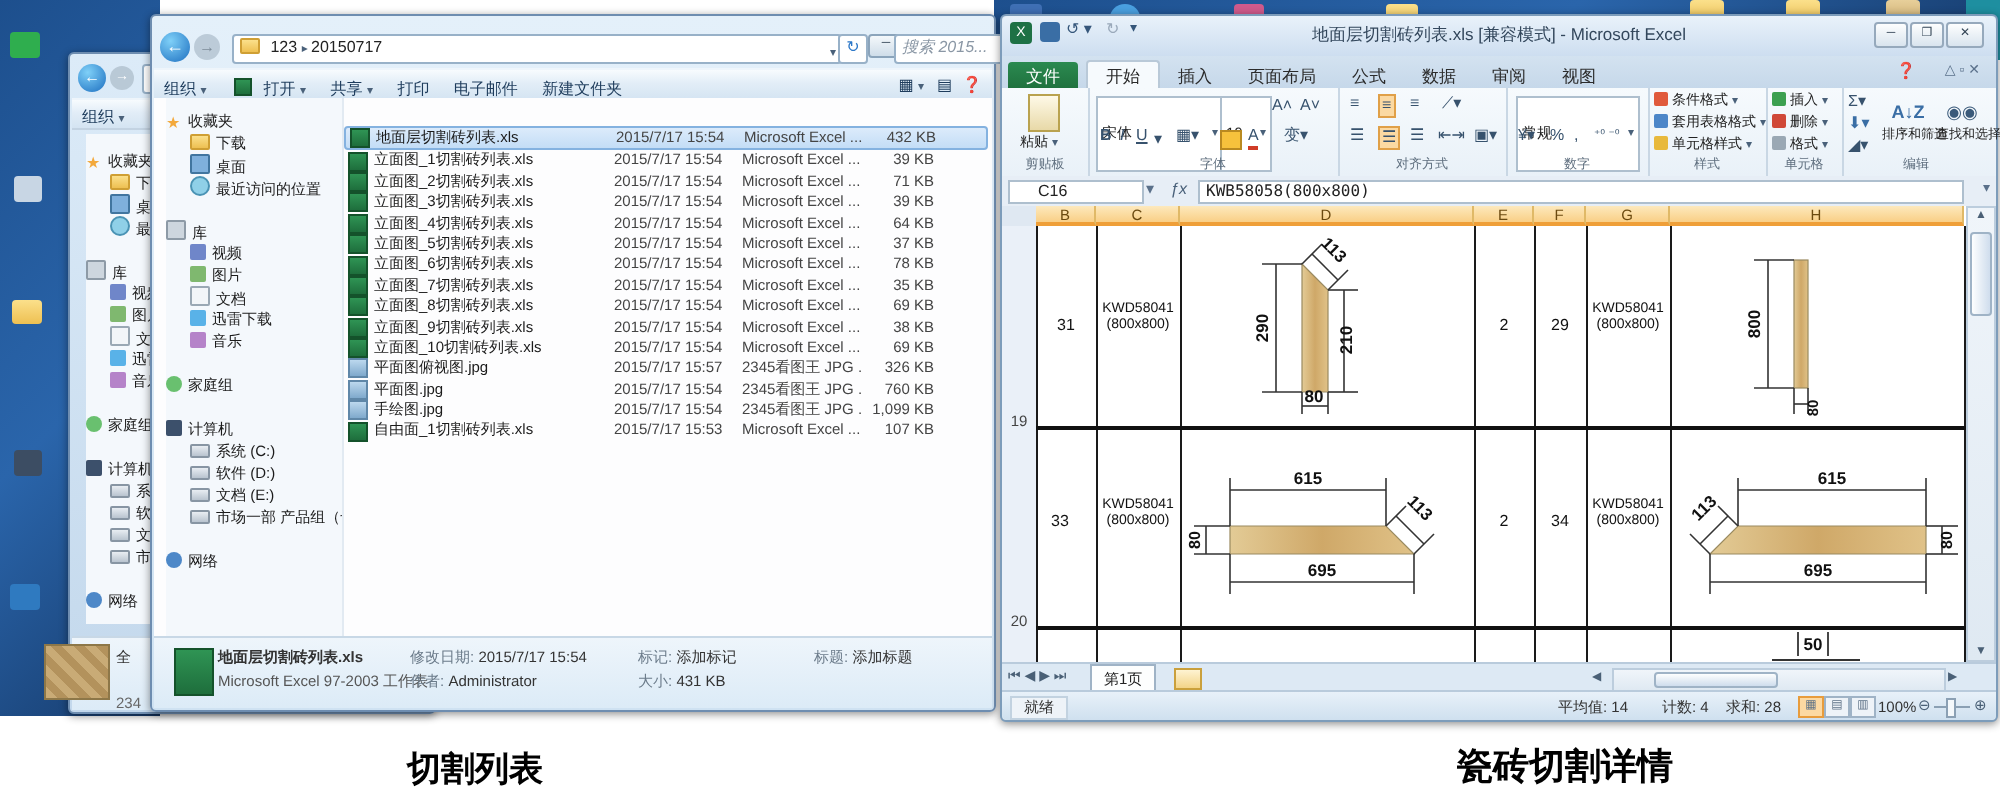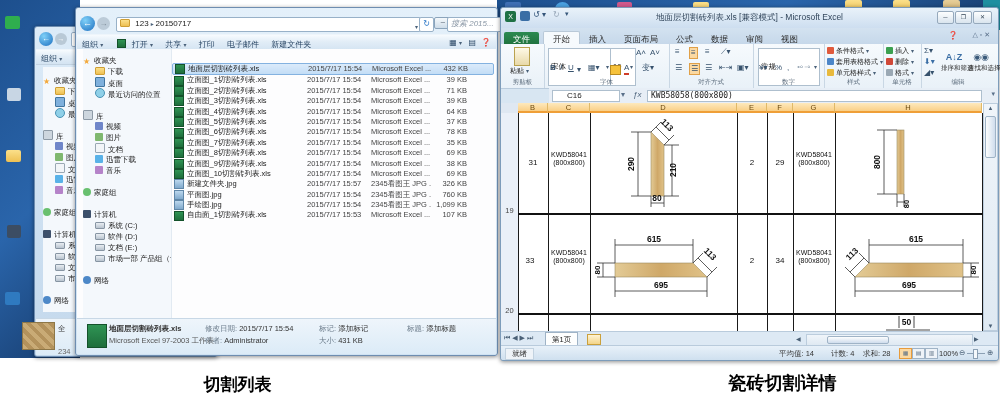--- a/index.html
+++ b/index.html
@@ -290,21 +290,21 @@
             </div>
             <div class="frow">
               <span class="fic excel"></span>
               <span class="fn">立面图_10切割砖列表.xls</span>
               <span class="fd">2015/7/17 15:54</span>
               <span class="ft">Microsoft Excel ...</span>
               <span class="fs">69 KB</span>
             </div>
             <div class="frow">
               <span class="fic jpg"></span>
-              <span class="fn">新建文件夹.jpg</span>
+              <span class="fn">平面图俯视图.jpg</span>
               <span class="fd">2015/7/17 15:57</span>
               <span class="ft">2345看图王 JPG ...</span>
               <span class="fs">326 KB</span>
             </div>
             <div class="frow">
               <span class="fic jpg"></span>
               <span class="fn">平面图.jpg</span>
               <span class="fd">2015/7/17 15:54</span>
               <span class="ft">2345看图王 JPG ...</span>
               <span class="fs">760 KB</span>
@@ -421,21 +421,21 @@
           <div class="stylerow" style="font-size:6.5px;line-height:7px;">排序和筛选</div>
         </div>
         <div style="position:absolute;left:47px;top:2px;width:26px;text-align:center;">
           <span style="font-size:9px;color:#3a5a7a;">◉◉</span>
           <div class="stylerow" style="font-size:6.5px;line-height:7px;">查找和选择</div>
         </div>
         <span class="grplabel">编辑</span>
       </div>
     </div>
 
-    <div style="position:absolute;left:0;right:0;top:80px;height:15px;background:#e7eef6;border-bottom:6px solid #d946ef;margin-left:48px;">
+    <div style="position:absolute;left:0;right:0;top:80px;height:15px;background:#e7eef6;border-bottom:6px solid #d946ef;">
       <span style="position:absolute;left:3px;top:2px;width:52px;height:10px;background:#fff;border:1px solid #aebfce;font-size:8px;line-height:10px;padding-left:14px;">C16</span>
       <span style="position:absolute;left:72px;top:2px;font-size:8px;color:#5a708a;">▾</span>
       <span style="position:absolute;left:84px;top:2px;font-size:8px;font-style:italic;color:#4a617a;">ƒx</span>
       <span style="position:absolute;left:98px;top:2px;right:16px;height:10px;background:#fff;border:1px solid #aebfce;font-size:8px;line-height:10px;padding-left:3px;font-family:'DejaVu Sans Mono',monospace;">KWB58058(800x800)</span>
       <span style="position:absolute;right:3px;top:2px;font-size:7px;color:#5a708a;">▾</span>
     </div>
 
     <div style="position:absolute;left:0;right:0;top:95px;height:228px;background:#fff;overflow:hidden;">
 
       <div style="position:absolute;left:0;top:0;width:17px;height:10px;background:#dfe8f2;border-right:1px solid #aebfce;border-bottom:1px solid #aebfce;"></div>

